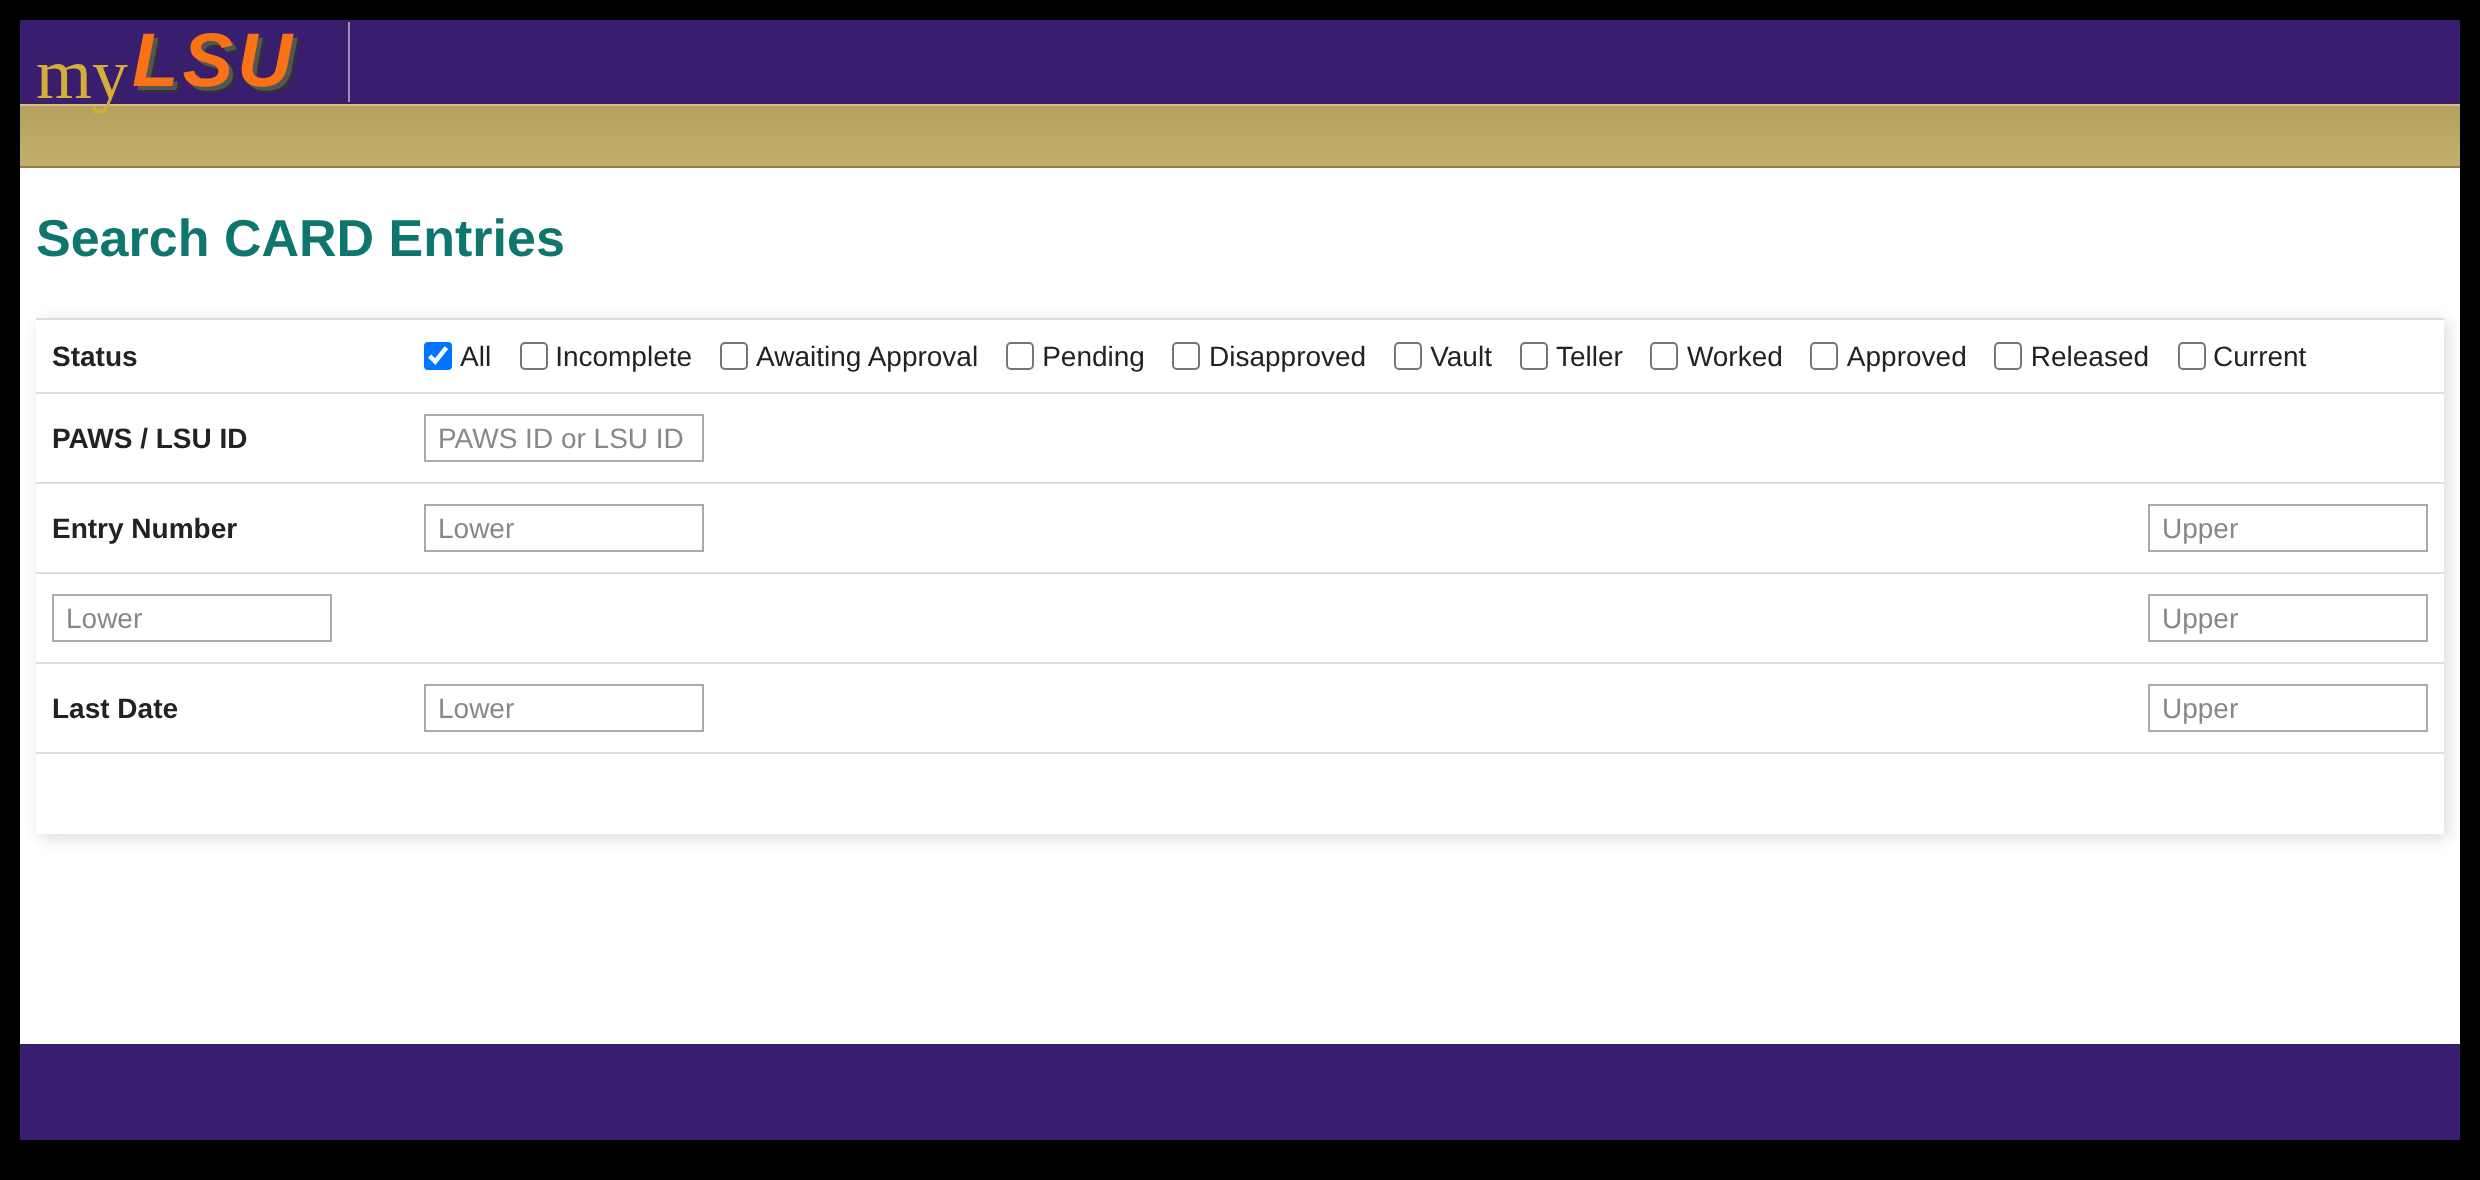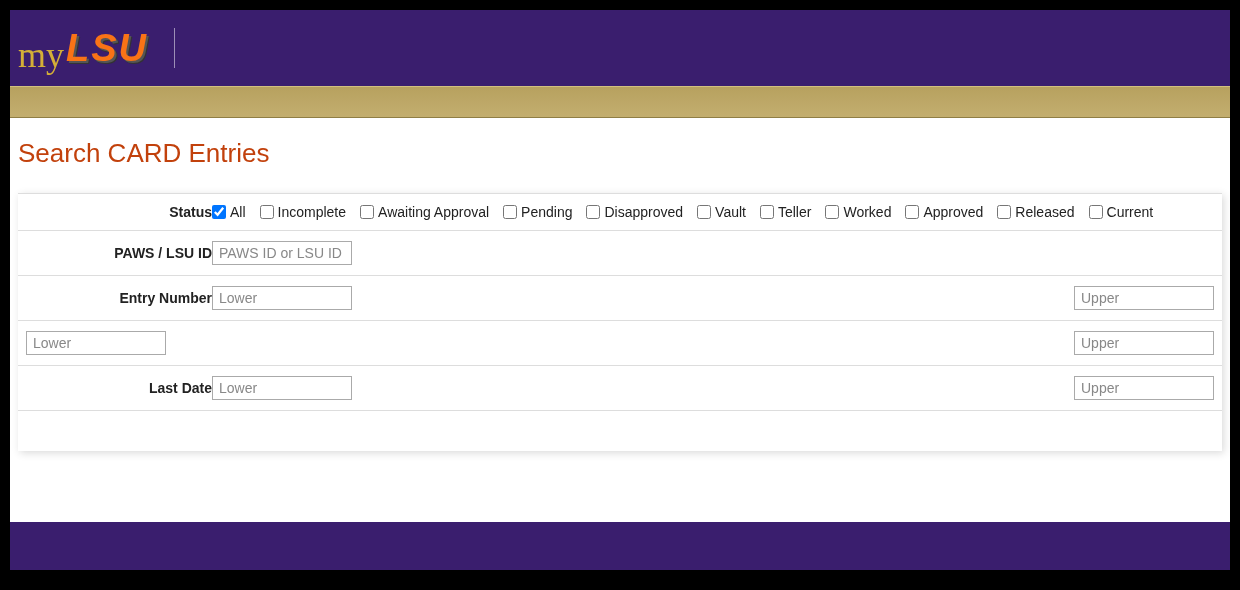--- a/index.html
+++ b/index.html
@@ -16,21 +16,21 @@
     height: 560px;
     background: #fff;
     position: relative;
     box-shadow: 6px 6px 18px rgba(0,0,0,0.6);
     display: flex;
     flex-direction: column;
     overflow: hidden;
   }
   .header-bar {
     background: #3a1e6e;
-    height: 76px;
+    height: 42px;
     display: flex;
     align-items: center;
     padding-left: 8px;
   }
   .logo {
     display: flex;
     align-items: baseline;
     padding: 0 6px 0 0;
     margin-right: 10px;
   }
@@ -70,41 +70,40 @@
     border-bottom: 1px solid #8f7e45;
   }
   .content {
     flex: 1 1 auto;
     padding: 20px 8px 10px 8px;
     background: #fff;
     position: relative;
   }
   .page-title {
     font-size: 26px;
-    color: #c2410c;
-    font-weight: 400;
+    color: #0f766e;
+    font-weight: 700;
     margin-bottom: 24px;
   }
   .form-area {
     border-top: 1px solid #ddd;
     box-shadow: 2px 2px 8px rgba(0,0,0,0.15);
     padding-bottom: 40px;
   }
   .form-row {
     display: flex;
     align-items: center;
     border-bottom: 1px solid #ddd;
     padding: 10px 8px;
   }
   .form-label {
     width: 186px;
     font-size: 14px;
     font-weight: bold;
     color: #222;
-    text-align: right;
   }
   .form-fields {
     flex: 1;
     display: flex;
     align-items: center;
     justify-content: space-between;
   }
   .status-checks {
     display: flex;
     gap: 14px;

